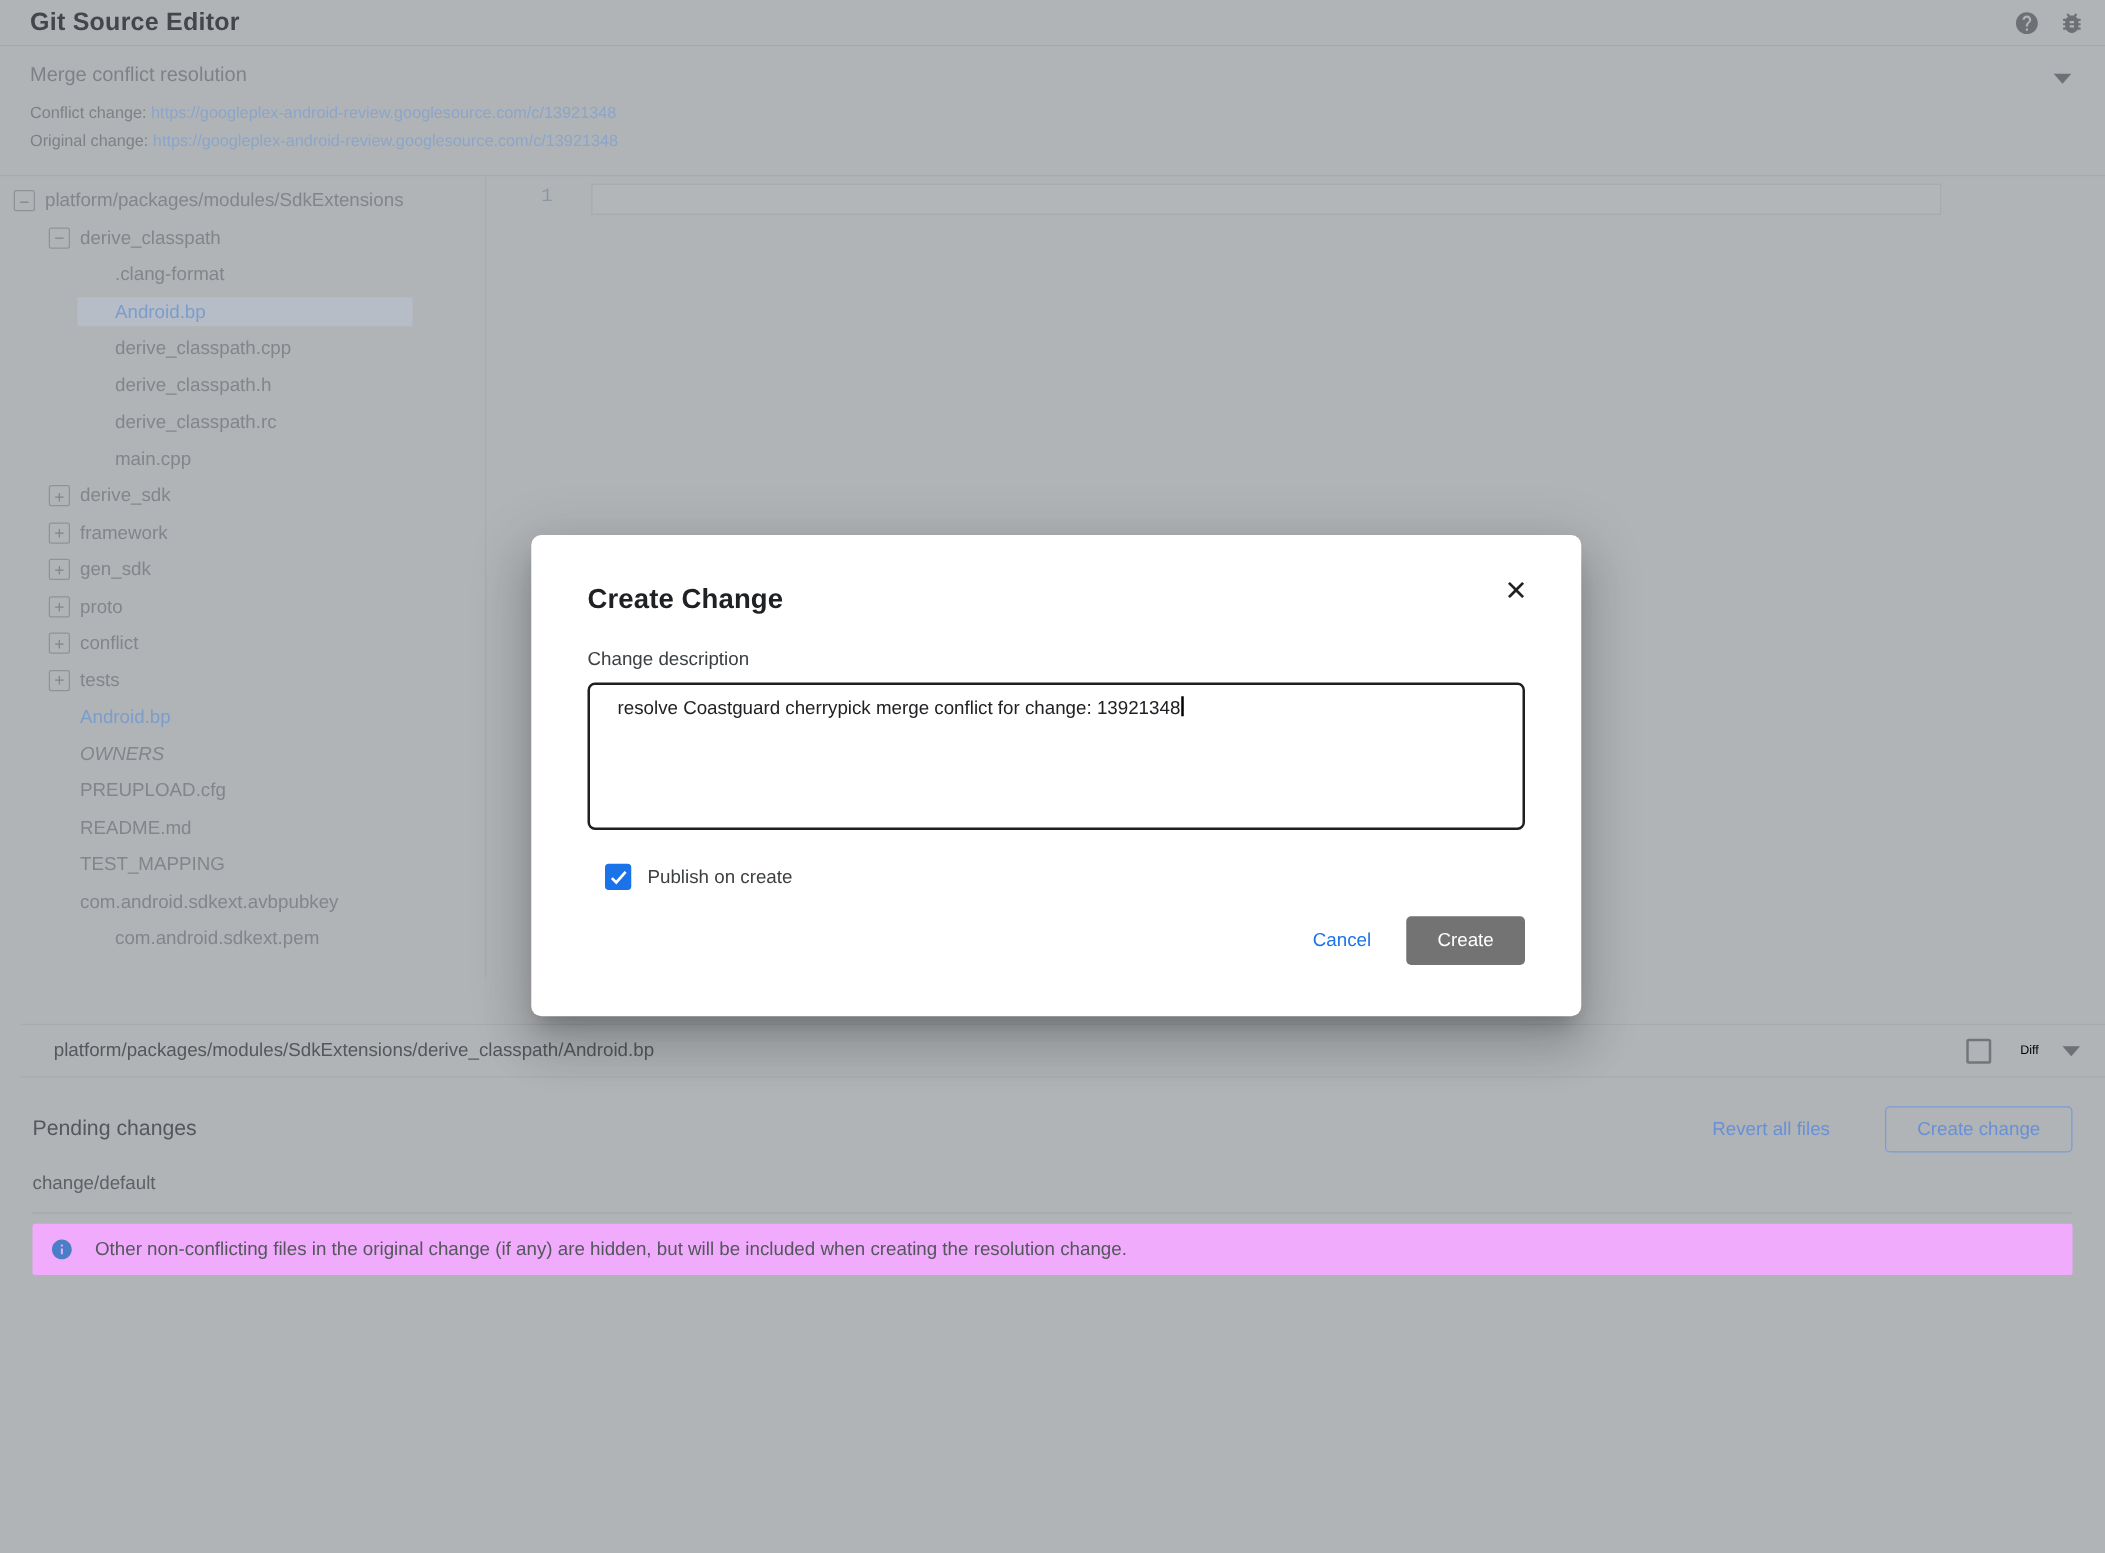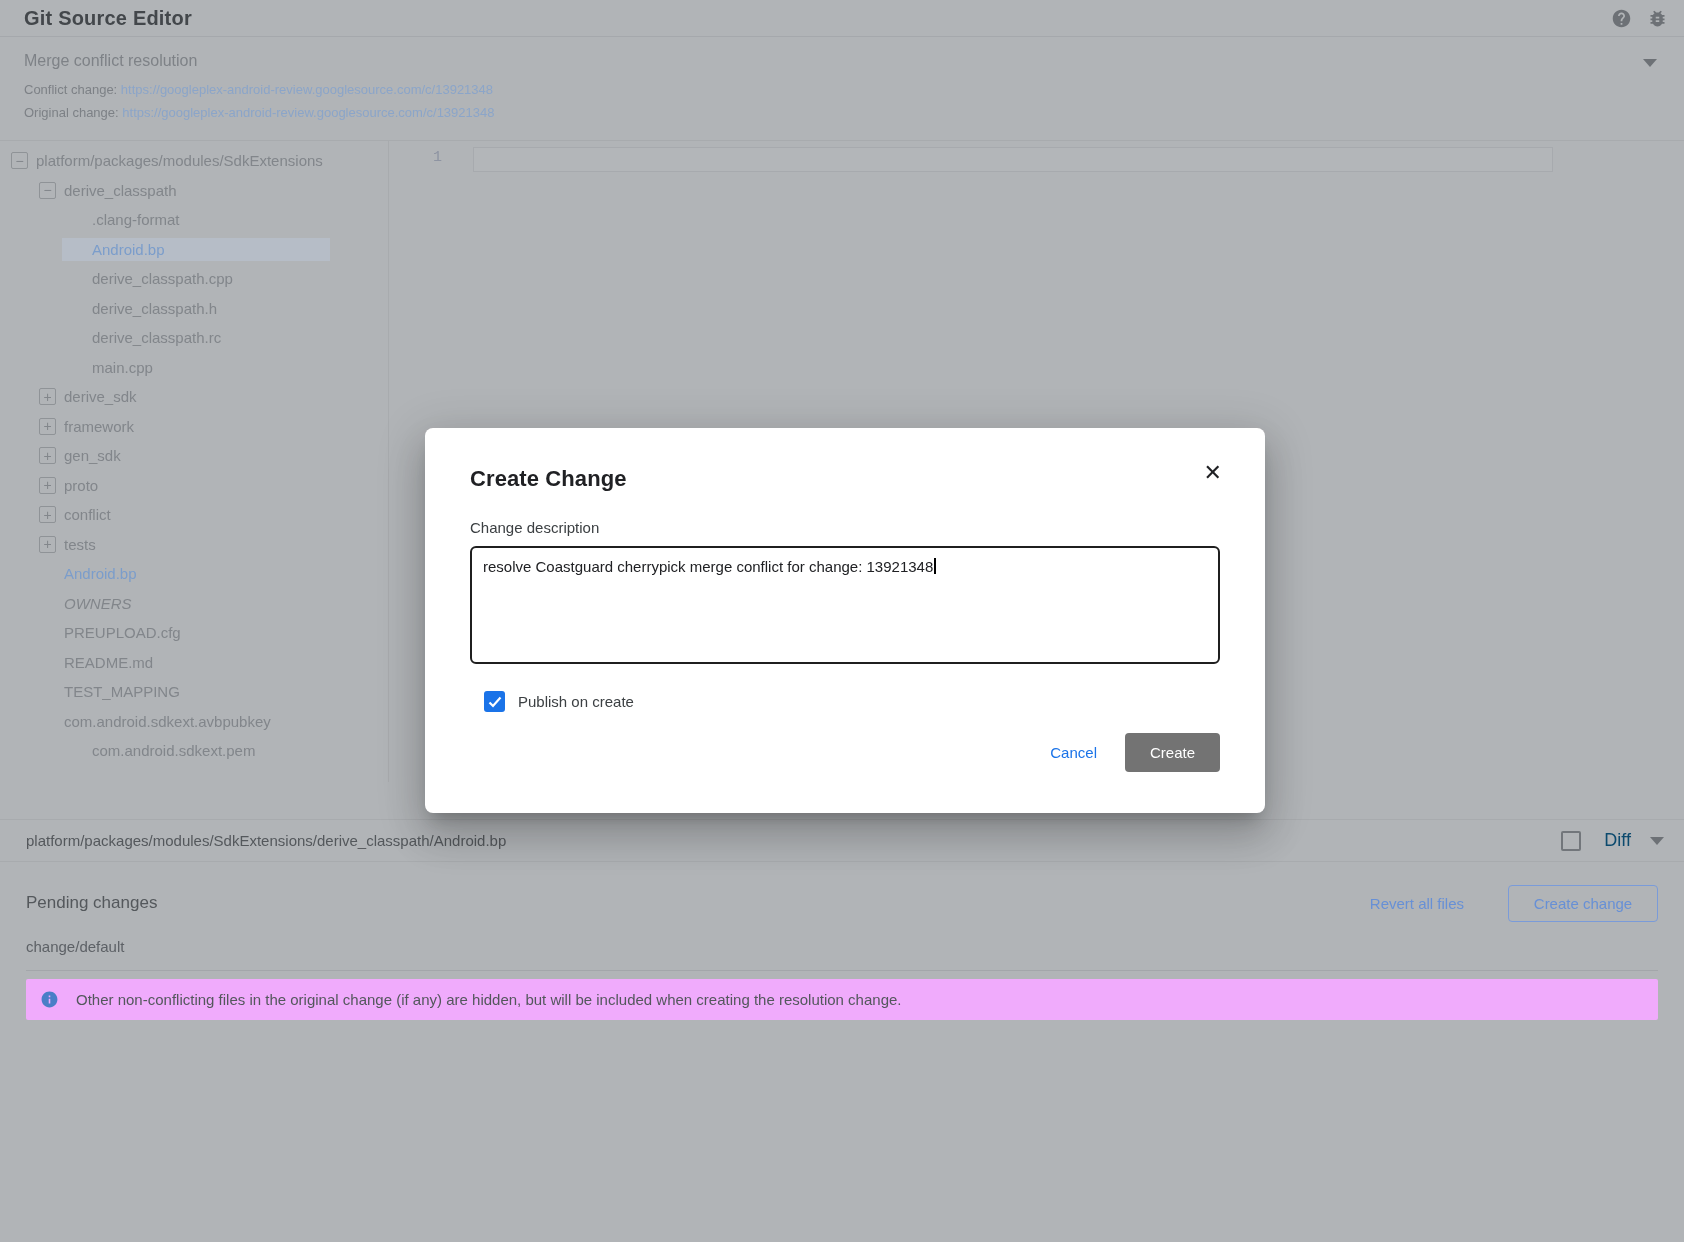--- a/index.html
+++ b/index.html
@@ -58,29 +58,29 @@
   .tree-row.selected .tree-label, .tree-row.modified .tree-label { color:#7b9dcb; }
 
   .editor { position:absolute; left:390px; top:0; right:0; height:678px; }
   .line-number { position:absolute; left:0; top:8px; width:52px; text-align:right;
     font-family:"Liberation Mono", monospace; font-size:15px; color:#8e94a2; }
   .editor-line { position:absolute; left:83px; right:131px; top:6px; height:25px;
     border:1px solid #a7aaae; background:#b3b6b9; cursor:text; }
 
   
   .path-bar {
-    position:absolute; top:819px; left:0; right:0; height:43px;
+    position:absolute; top:819px; left:17px; right:0; height:43px;
     border-top:1px solid #a8abae; border-bottom:1px solid #a8abae;
     display:flex; align-items:center; padding:0 14px 0 26px;
   }
   .path-text { font-size:15px; color:#54585c; }
   .diff-group { margin-left:auto; display:flex; align-items:center; }
   .diff-checkbox { width:20px; height:20px; border:2px solid #72767b; border-radius:2px;
     background:transparent; cursor:pointer; }
-  .diff-label { font-size:18px; color:#0c4a6e; margin-left:23px; }
+  .diff-label { font-size:10px; color:#000000; margin-left:23px; }
   .diff-group .caret-down { margin-left:19px; margin-right:6px; border:none;
     border-left:7px solid transparent; border-right:7px solid transparent; border-top:8px solid #6d7176; }
 
   
   .pending { position:absolute; top:862px; left:0; right:0; bottom:0; padding:22px 26px 0; }
   .pending-head { display:flex; align-items:center; height:38px; }
   .pending-title { font-size:17px; font-weight:400; color:#54585c; }
   .revert-btn { margin-left:auto; margin-right:44px; background:none; border:none; cursor:pointer;
     font-family:inherit; font-size:15px; font-weight:500; color:#6790d6; }
   .create-change-btn { width:150px; height:37px; background:transparent; cursor:pointer;
@@ -98,21 +98,21 @@
     position:absolute; left:425px; top:428px; width:840px; height:385px; z-index:5;
     background:#ffffff; border-radius:8px; padding:38px 45px 0;
     box-shadow:0 11px 15px -7px rgba(0,0,0,.2), 0 24px 38px 3px rgba(0,0,0,.14), 0 9px 46px 8px rgba(0,0,0,.12);
   }
   .dialog-head { display:flex; align-items:flex-start; }
   .dialog-title { font-size:22px; font-weight:700; color:#202124; letter-spacing:.1px; }
   .dialog-close { margin-left:auto; margin-top:-6px; margin-right:-4px; background:none; border:none;
     cursor:pointer; font-size:22px; line-height:1; color:#202124; padding:2px; }
   .dialog-label { margin-top:27px; font-size:15px; color:#3c4043; }
   .dialog-textarea { margin-top:10px; height:118px; border:2px solid #1f1f1f; border-radius:6px;
-    padding:8px 11px; font-size:15px; color:#202124; line-height:1.45; cursor:text; overflow:hidden; }
+    padding:8px 22px; font-size:15px; color:#202124; line-height:1.45; cursor:text; overflow:hidden; }
   .text-cursor { display:inline-block; width:1.5px; height:16px; background:#000;
     vertical-align:-2px; margin-left:1px; }
   .publish-row { margin-top:27px; margin-left:14px; display:flex; align-items:center; }
   .checkbox-checked { width:21px; height:21px; background:#1a73e8; border:none; border-radius:3px;
     display:flex; align-items:center; justify-content:center; cursor:pointer; padding:0; }
   .publish-label { font-size:15px; color:#3c4043; margin-left:13px; }
   .dialog-actions { margin-top:21px; display:flex; justify-content:flex-end; align-items:center; gap:10px; }
   .cancel-btn { background:none; border:none; cursor:pointer; font-family:inherit;
     font-size:15px; font-weight:500; color:#1a73e8; padding:11px 18px; }
   .create-btn { background:#737373; border:none; cursor:pointer; font-family:inherit;

